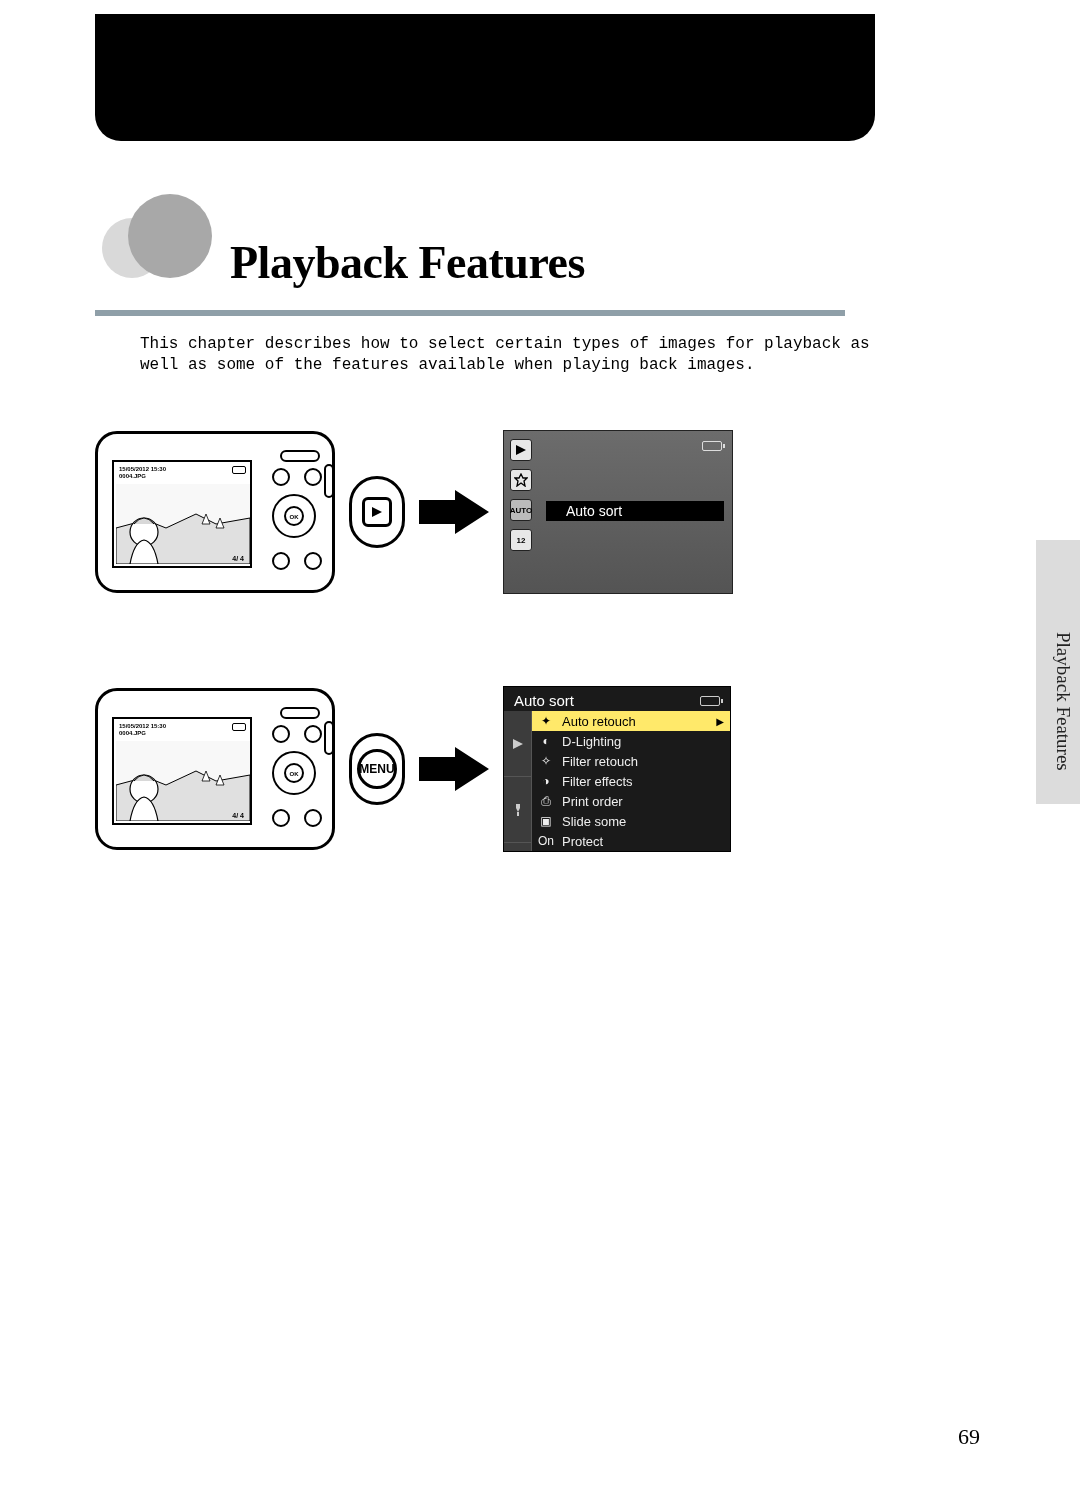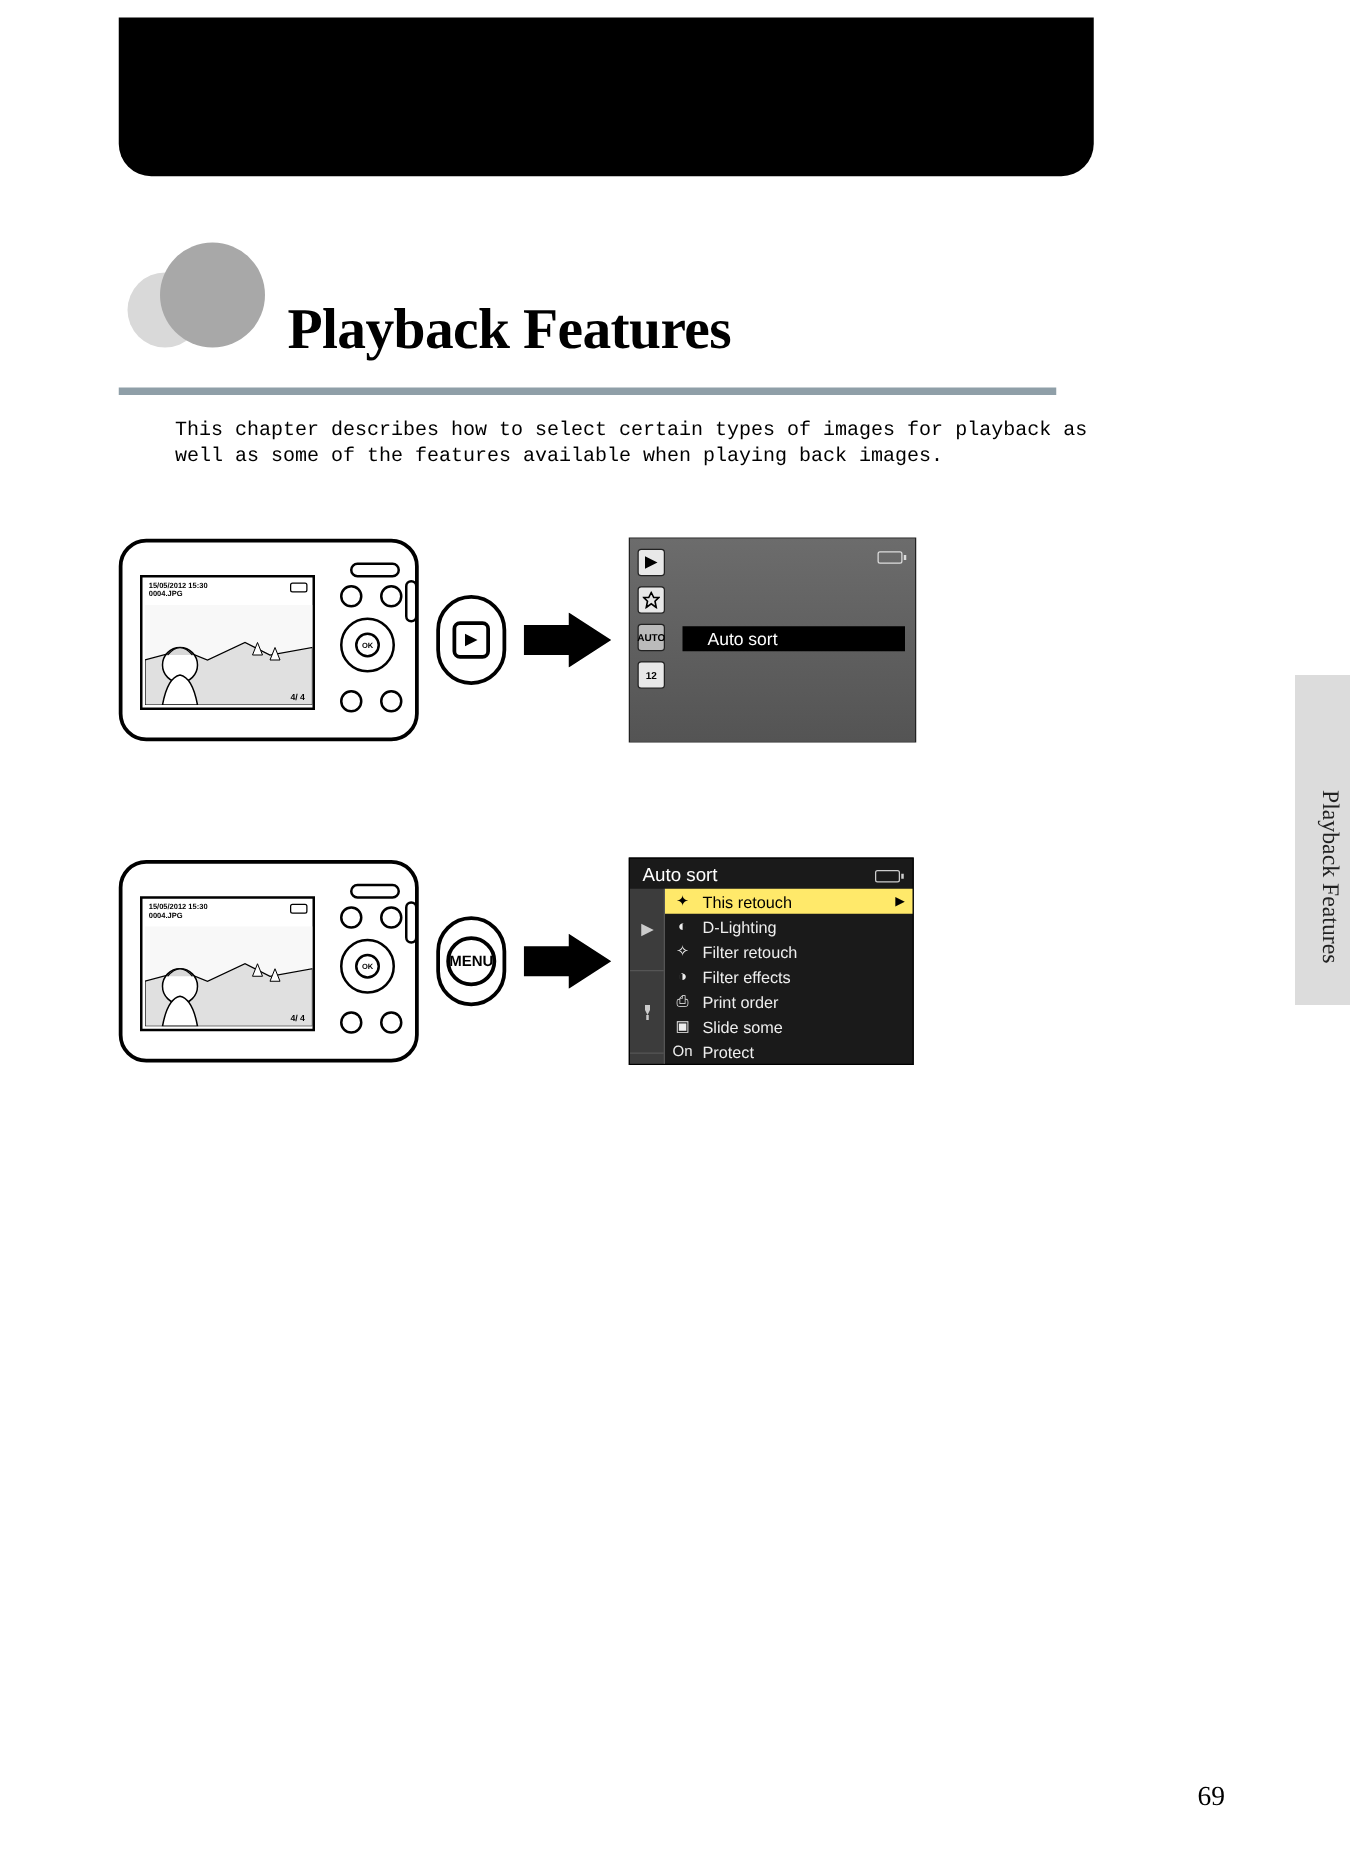--- a/index.html
+++ b/index.html
@@ -513,21 +513,21 @@
           <div class="tab">
             <svg width="12" height="16" viewBox="0 0 12 16">
                 <path d="M4 2 L8 2 L8 6 L6 10 L4 6 Z" fill="#ccc"></path>
                 <rect x="5" y="10" width="2" height="4" fill="#ccc"></rect>
               </svg>
           </div>
         </div>
         <div class="list">
           <div class="item sel">
             <span class="ico">✦</span>
-            <span>This retouch</span>
+            <span>Auto retouch</span>
             <span class="caret">▶</span>
           </div>
           <div class="item">
             <span class="ico">◐</span>
             <span>D-Lighting</span>
           </div>
           <div class="item">
             <span class="ico">✧</span>
             <span>Filter retouch</span>
           </div>

